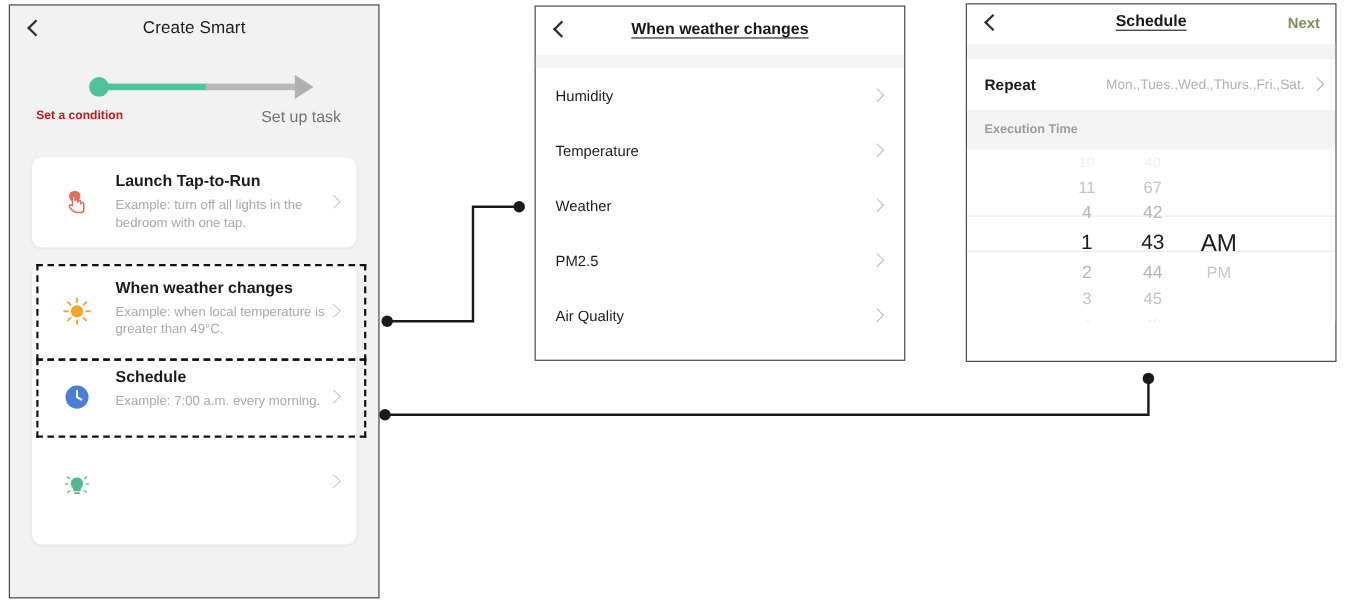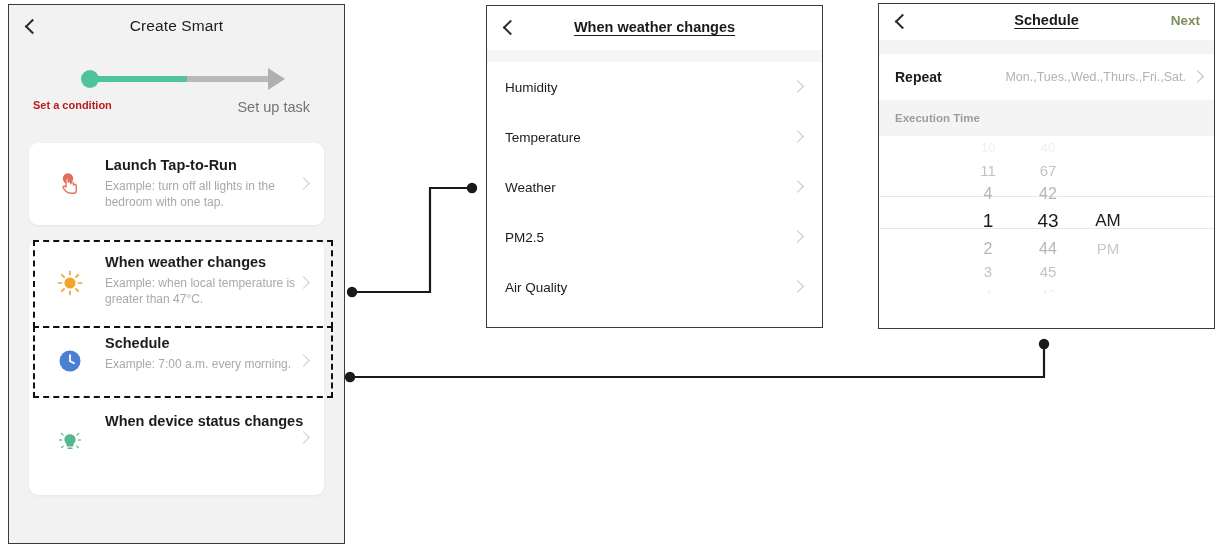--- a/index.html
+++ b/index.html
@@ -324,21 +324,21 @@
     height: 23px;
     line-height: 23px;
     font-size: 14px;
     color: #d8d8d8;
   }
   .pitem.near   { color: #c4c4c4; font-size: 15px; }
   .pitem.mid    { color: #b6b6b6; font-size: 16px; }
   .pitem.sel    { color: #1b1b1b; font-size: 19px; font-weight: 500; height: 32px; line-height: 32px; }
   .pitem.faint  { color: #efefef; font-size: 13px; }
   #pcol-mer .pitem { font-size: 15px; color: #c9c9c9; }
-  #pcol-mer .pitem.sel { color: #1b1b1b; font-size: 17px; }
+  #pcol-mer .pitem.sel { color: #1b1b1b; font-size: 22px; }
 
   
   #connectors {
     position: absolute;
     left: 0; top: 0;
     width: 1231px;
     height: 550px;
     pointer-events: none;
   }
 </style>
@@ -392,21 +392,21 @@
             <line x1="2.4" y1="14" x2="5.6" y2="14"></line>
             <line x1="22.4" y1="14" x2="25.6" y2="14"></line>
             <line x1="5.8" y1="5.8" x2="8.1" y2="8.1"></line>
             <line x1="19.9" y1="19.9" x2="22.2" y2="22.2"></line>
             <line x1="5.8" y1="22.2" x2="8.1" y2="19.9"></line>
             <line x1="19.9" y1="8.1" x2="22.2" y2="5.8"></line>
           </g>
         </svg>
       </div>
       <div class="row-title">When weather changes</div>
-      <div class="row-desc">Example: when local temperature is greater than 47°C.</div>
+      <div class="row-desc">Example: when local temperature is greater than 49°C.</div>
       <div class="row-chev"></div>
     </div>
 
     <div class="row" style="height:72px">
       <div class="row-icon">
         <svg width="28" height="28" viewBox="0 0 28 28">
           <circle cx="14" cy="14" r="10.5" fill="#4a7fd4"></circle>
           <g stroke="#ffffff" stroke-width="1.8" stroke-linecap="round">
             <line x1="14" y1="14" x2="14" y2="8.2"></line>
             <line x1="14" y1="14" x2="18" y2="16.3"></line>
@@ -426,21 +426,20 @@
           <g stroke="#54b78e" stroke-width="1.4" stroke-linecap="round" opacity=".85">
             <line x1="3.6" y1="12" x2="5.6" y2="12"></line>
             <line x1="22.4" y1="12" x2="24.4" y2="12"></line>
             <line x1="5.4" y1="5.6" x2="7" y2="7.1"></line>
             <line x1="21" y1="7.1" x2="22.6" y2="5.6"></line>
             <line x1="5.6" y1="19.6" x2="7.2" y2="18.2"></line>
             <line x1="20.8" y1="18.2" x2="22.4" y2="19.6"></line>
           </g>
         </svg>
       </div>
-      <div class="row-title" style="top:16px">When device status changes</div>
       <div class="row-chev" style="margin-top:-9px"></div>
     </div>
 
     <div class="dash-box" id="dash-weather"></div>
     <div class="dash-box" id="dash-schedule"></div>
   </div>
 </div>
 
 <div class="phone" id="panel-weather">
   <div class="nav">

